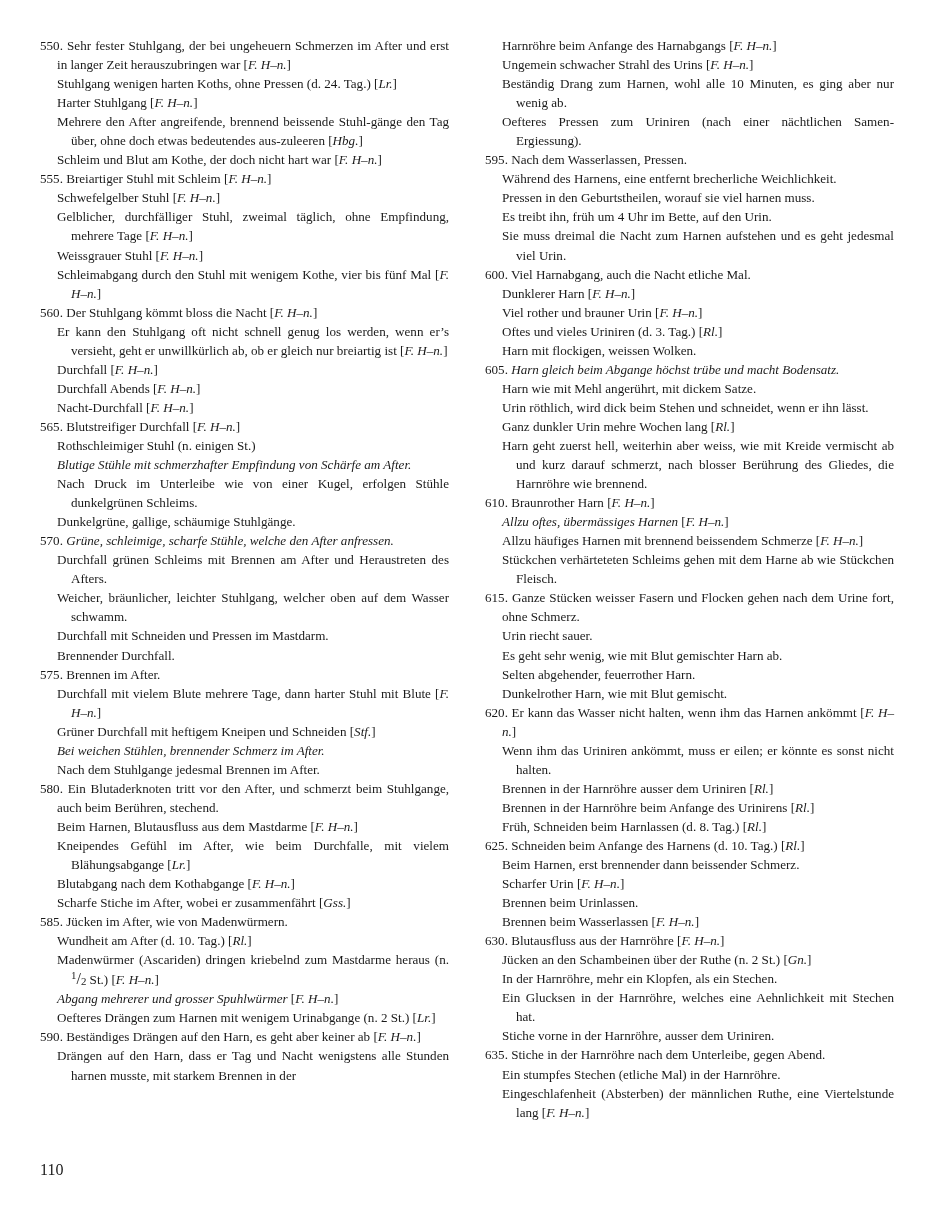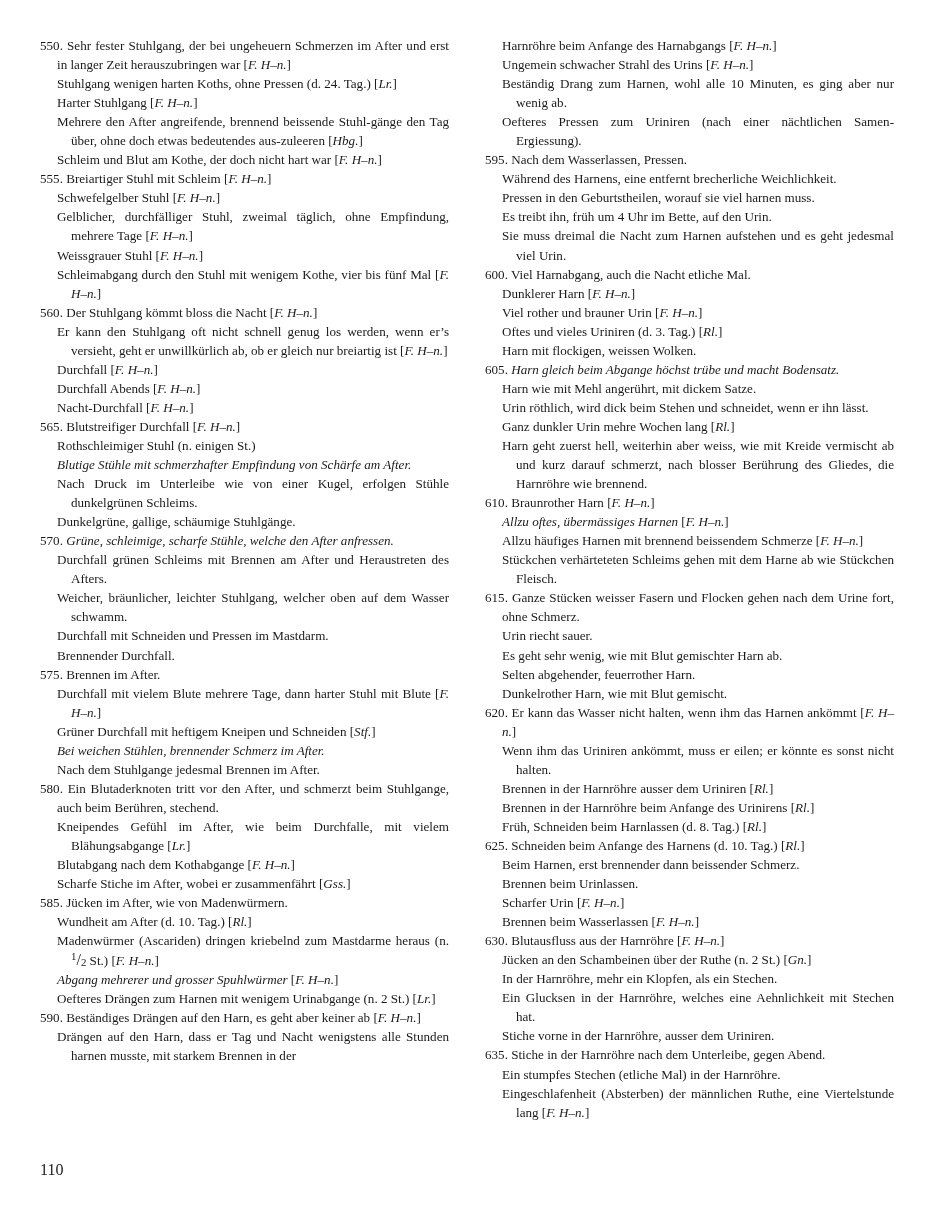--- a/index.html
+++ b/index.html
@@ -112,20 +112,21 @@
         <p class="entry plain"><span>Durchfall grünen Schleims mit Brennen am After und Heraustreten des Afters.</span></p>
         <p class="entry plain"><span>Weicher, bräunlicher, leichter Stuhlgang, welcher oben auf dem Wasser schwamm.</span></p>
         <p class="entry plain"><span>Durchfall mit Schneiden und Pressen im Mastdarm.</span></p>
         <p class="entry plain"><span>Brennender Durchfall.</span></p>
         <p class="entry numbered"><span class="num">575. </span><span>Brennen im After.</span></p>
         <p class="entry plain"><span>Durchfall mit vielem Blute mehrere Tage, dann harter Stuhl mit Blute [<i>F. H–n.</i>]</span></p>
         <p class="entry plain"><span>Grüner Durchfall mit heftigem Kneipen und Schneiden [<i>Stf.</i>]</span></p>
         <p class="entry plain"><span><i>Bei weichen Stühlen, brennender Schmerz im After.</i></span></p>
         <p class="entry plain"><span>Nach dem Stuhlgange jedesmal Brennen im After.</span></p>
         <p class="entry numbered"><span class="num">580. </span><span>Ein Blutaderknoten tritt vor den After, und schmerzt beim Stuhlgange, auch beim Berühren, stechend.</span></p>
+        <p class="entry plain"><span>Beim Harnen, Blutausfluss aus dem Mastdarme [<i>F. H–n.</i>]</span></p>
         <p class="entry plain"><span>Kneipendes Gefühl im After, wie beim Durchfalle, mit vielem Blähungsabgange [<i>Lr.</i>]</span></p>
         <p class="entry plain"><span>Blutabgang nach dem Kothabgange [<i>F. H–n.</i>]</span></p>
         <p class="entry plain"><span>Scharfe Stiche im After, wobei er zusammenfährt [<i>Gss.</i>]</span></p>
         <p class="entry numbered"><span class="num">585. </span><span>Jücken im After, wie von Madenwürmern.</span></p>
         <p class="entry plain"><span>Wundheit am After (d. 10. Tag.) [<i>Rl.</i>]</span></p>
         <p class="entry plain"><span>Madenwürmer (Ascariden) dringen kriebelnd zum Mastdarme heraus (n. <span class="frac"><sup>1</sup>/<sub>2</sub></span> St.) [<i>F. H–n.</i>]</span></p>
         <p class="entry plain"><span><i>Abgang mehrerer und grosser Spuhlwürmer</i> [<i>F. H–n.</i>]</span></p>
         <p class="entry plain"><span>Oefteres Drängen zum Harnen mit wenigem Urinabgange (n. 2 St.) [<i>Lr.</i>]</span></p>
         <p class="entry numbered"><span class="num">590. </span><span>Beständiges Drängen auf den Harn, es geht aber keiner ab [<i>F. H–n.</i>]</span></p>
         <p class="entry plain"><span>Drängen auf den Harn, dass er Tag und Nacht wenigstens alle Stunden harnen musste, mit starkem Brennen in der</span></p>
@@ -159,22 +160,22 @@
         <p class="entry plain"><span>Es geht sehr wenig, wie mit Blut gemischter Harn ab.</span></p>
         <p class="entry plain"><span>Selten abgehender, feuerrother Harn.</span></p>
         <p class="entry plain"><span>Dunkelrother Harn, wie mit Blut gemischt.</span></p>
         <p class="entry numbered"><span class="num">620. </span><span>Er kann das Wasser nicht halten, wenn ihm das Harnen ankömmt [<i>F. H–n.</i>]</span></p>
         <p class="entry plain"><span>Wenn ihm das Uriniren ankömmt, muss er eilen; er könnte es sonst nicht halten.</span></p>
         <p class="entry plain"><span>Brennen in der Harnröhre ausser dem Uriniren [<i>Rl.</i>]</span></p>
         <p class="entry plain"><span>Brennen in der Harnröhre beim Anfange des Urinirens [<i>Rl.</i>]</span></p>
         <p class="entry plain"><span>Früh, Schneiden beim Harnlassen (d. 8. Tag.) [<i>Rl.</i>]</span></p>
         <p class="entry numbered"><span class="num">625. </span><span>Schneiden beim Anfange des Harnens (d. 10. Tag.) [<i>Rl.</i>]</span></p>
         <p class="entry plain"><span>Beim Harnen, erst brennender dann beissender Schmerz.</span></p>
+        <p class="entry plain"><span>Scharfer Urin [<i>F. H–n.</i>]</span></p>
         <p class="entry plain"><span>Brennen beim Urinlassen.</span></p>
-        <p class="entry plain"><span>Scharfer Urin [<i>F. H–n.</i>]</span></p>
         <p class="entry plain"><span>Brennen beim Wasserlassen [<i>F. H–n.</i>]</span></p>
         <p class="entry numbered"><span class="num">630. </span><span>Blutausfluss aus der Harnröhre [<i>F. H–n.</i>]</span></p>
         <p class="entry plain"><span>Jücken an den Schambeinen über der Ruthe (n. 2 St.) [<i>Gn.</i>]</span></p>
         <p class="entry plain"><span>In der Harnröhre, mehr ein Klopfen, als ein Stechen.</span></p>
         <p class="entry plain"><span>Ein Glucksen in der Harnröhre, welches eine Aehnlichkeit mit Stechen hat.</span></p>
         <p class="entry plain"><span>Stiche vorne in der Harnröhre, ausser dem Uriniren.</span></p>
         <p class="entry numbered"><span class="num">635. </span><span>Stiche in der Harnröhre nach dem Unterleibe, gegen Abend.</span></p>
         <p class="entry plain"><span>Ein stumpfes Stechen (etliche Mal) in der Harnröhre.</span></p>
         <p class="entry plain"><span>Eingeschlafenheit (Absterben) der männlichen Ruthe, eine Viertelstunde lang [<i>F. H–n.</i>]</span></p>
       </div>

